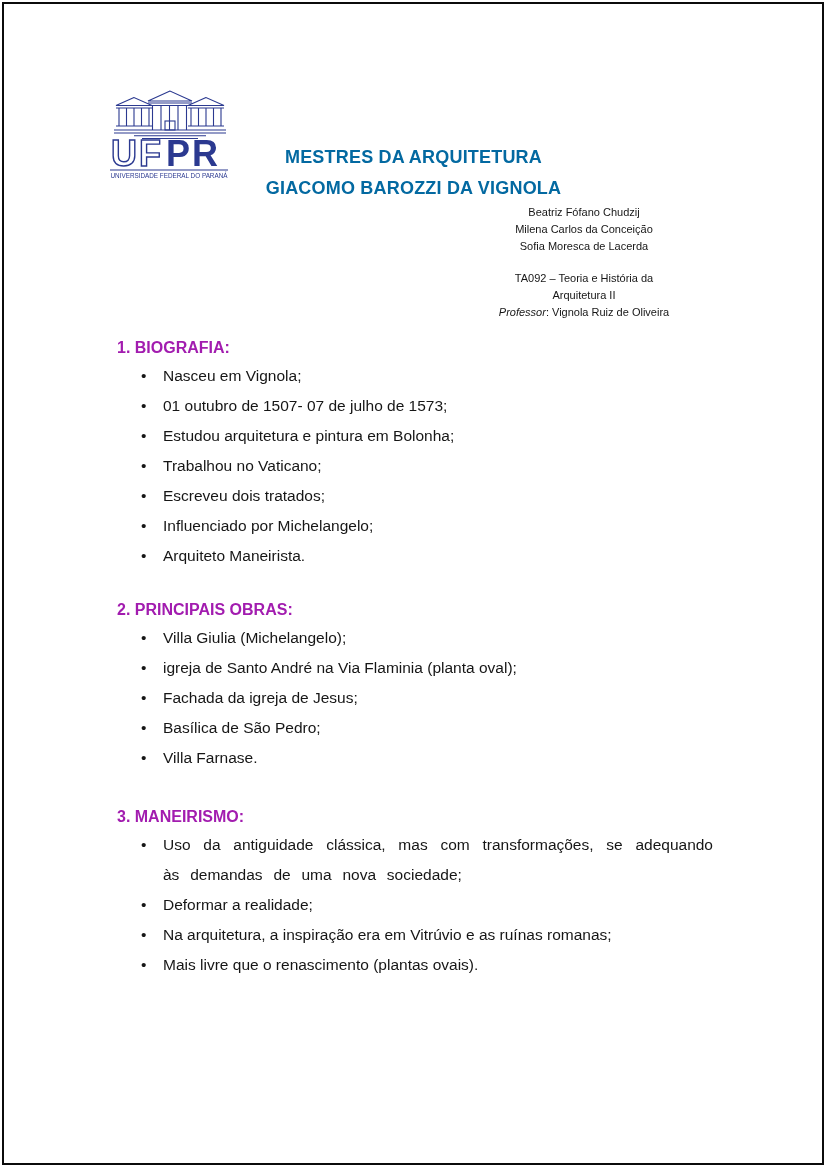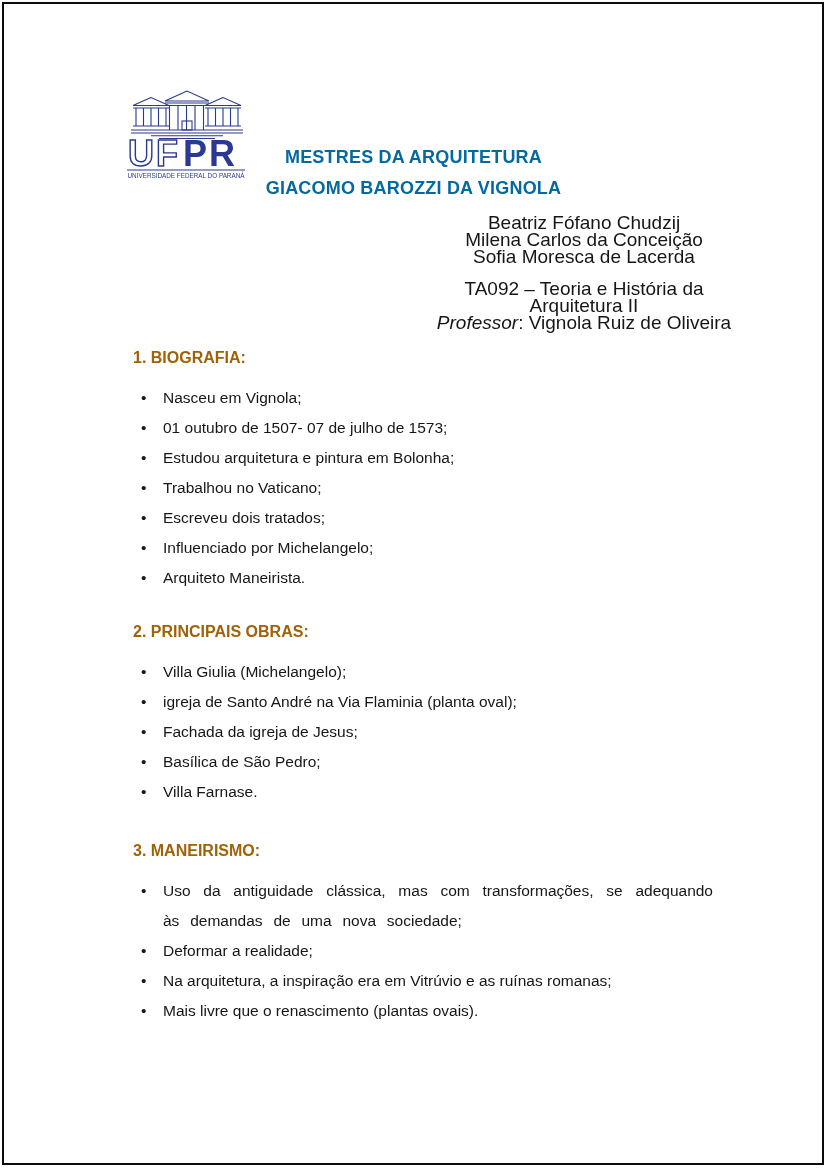--- a/index.html
+++ b/index.html
@@ -14,52 +14,51 @@
     color: #161616;
   }
   .page-frame {
     position: absolute;
     top: 2px; left: 2px; right: 3px; bottom: 4px;
     border: 2px solid #0b0b0b;
     pointer-events: none;
   }
   .logo {
     position: absolute;
-    left: 127px; top: 90px;
+    left: 110px; top: 90px;
     width: 120px; height: 90px;
   }
   .titles {
     padding-top: 142px;
     text-align: center;
     font-weight: bold;
     font-size: 18px;
     line-height: 31px;
     color: #0369a1;
     letter-spacing: 0.2px;
   }
   .byline {
-    margin-top: 10px;
     margin-left: 434px;
     width: 300px;
     text-align: center;
-    font-size: 19px;
+    font-size: 11px;
     line-height: 17px;
   }
   .byline-gap { height: 15px; }
   .professor-label { font-style: italic; }
   .doc-body {
     margin-left: 117px;
     margin-right: 114px;
   }
   .doc-body h2 {
     font-size: 16px;
     line-height: 19px;
-    margin: 16px;
+    margin: 0;
     font-weight: bold;
-    color: #a16207;
+    color: #a21caf;
   }
   .section-1 h2 { margin-top: 17px; }
   .section-2 h2 { margin-top: 29px; }
   .section-3 h2 { margin-top: 34px; }
   .doc-body ul {
     list-style: none;
     margin: 4px 0 0 24px;
     padding: 0;
   }
   .doc-body li {

